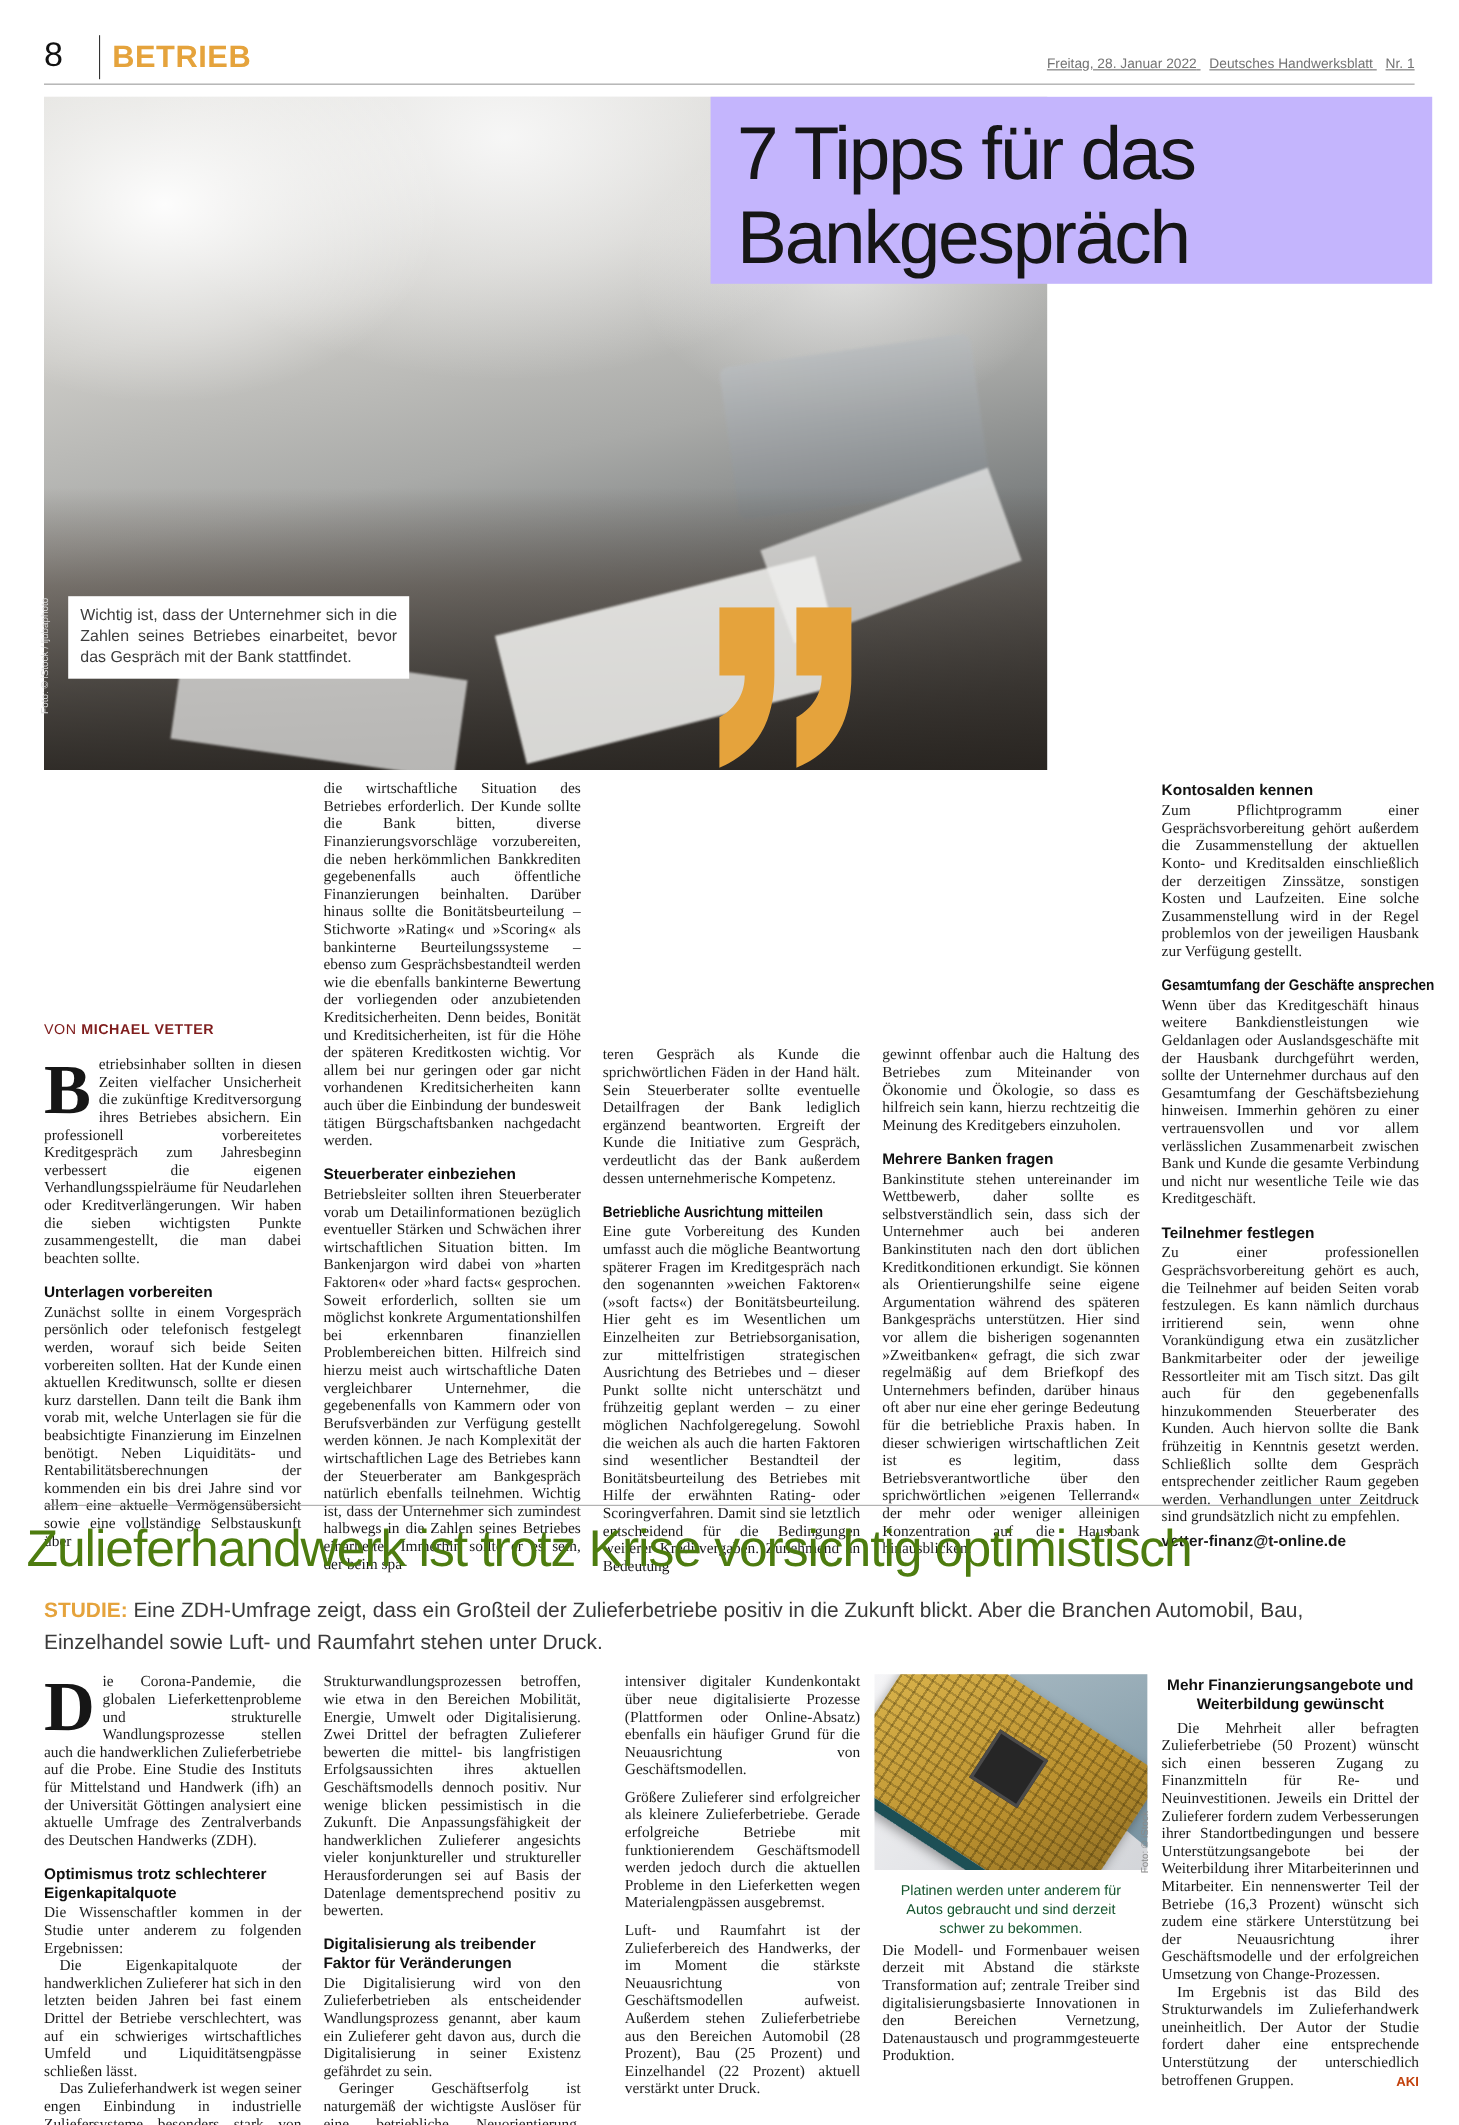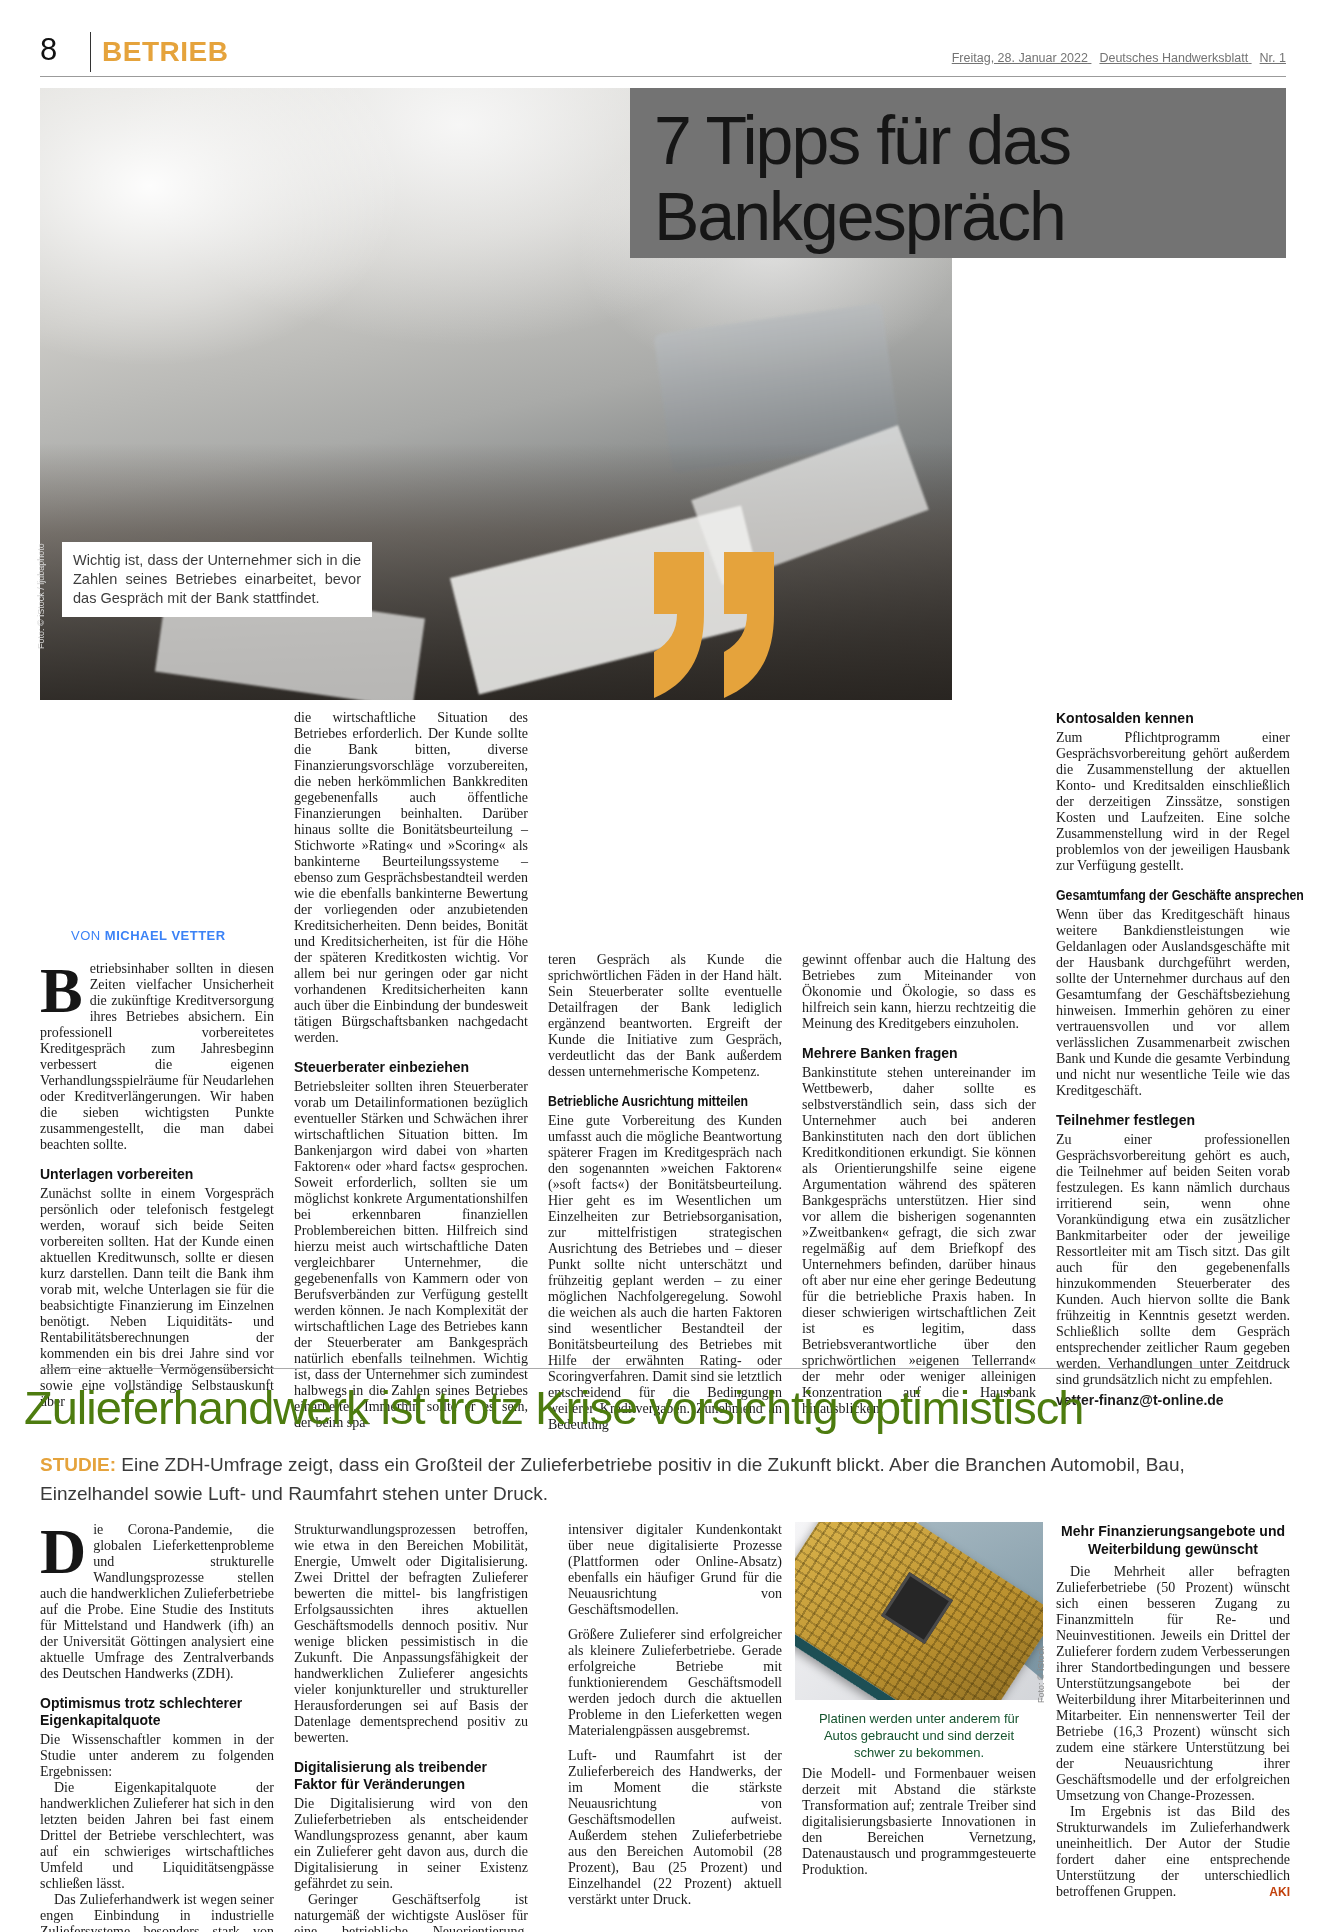--- a/index.html
+++ b/index.html
@@ -32,35 +32,35 @@
   .photo1 .laptop{position:absolute;right:60px;top:230px;width:230px;height:140px;transform:rotate(-8deg);
       background:linear-gradient(180deg,#b9bcbe,#84898c);border-radius:8px;filter:blur(1.5px);opacity:.9;}
   .caption-box{left:62px;top:542px;width:288px;background:#fff;padding:9px 11px;
       font:400 14.5px/19px "Liberation Sans",sans-serif;color:#3d3d3d;text-align:justify;}
   .credit-v{font:400 9px/1 "Liberation Sans",sans-serif;white-space:nowrap;
       transform:rotate(-90deg);transform-origin:left bottom;}
   .credit1{left:46px;top:640px;color:#d8d8d8;}
   .credit2{left:1046px;top:1694px;color:#8a8a8a;}
 
   
-  .hl1box{left:630px;top:88px;width:656px;height:170px;background:#737373;}
+  .hl1box{left:646px;top:88px;width:656px;height:170px;background:#c4b5fd;}
   .hl1{position:absolute;left:24px;top:14px;width:520px;
       font:400 68px/76px "Liberation Sans",sans-serif;letter-spacing:-2px;color:#161616;}
   .introbox{left:856px;top:294px;width:432px;background:#fff;padding-top:12px;
       font:400 19px/26px "Liberation Sans",sans-serif;color:#3a3a3a;}
   .kicker{font-weight:700;color:#e5a33c;}
 
   
   .col{position:absolute;width:234px;font:400 14px/16px "Liberation Serif",serif;
        text-align:justify;color:#1b1b1b;}
   .col p{margin:0;}
   .subhead{font:700 14px/17px "Liberation Sans",sans-serif;text-align:left;margin:13px 0 3px;color:#111;}
   .condense{transform:scaleX(.88);transform-origin:0 50%;white-space:nowrap;}
   .byline{font:400 13px/15px "Liberation Sans",sans-serif;letter-spacing:.5px;
-          text-align:left;margin-bottom:18px;color:#3b82f6;margin-left:31px;}
+          text-align:left;margin-bottom:18px;color:#7f1d1d;}
   .byline b{font-weight:700;}
   .dropcap{float:left;font:700 64px/54px "Liberation Serif",serif;padding:3px 7px 0 0;color:#161616;}
   .email{font:700 14px/18px "Liberation Sans",sans-serif;text-align:left;margin-top:3px;}
   .c1a{left:40px;top:928px;}
   .c2a{left:294px;top:710px;}
   .c3a{left:548px;top:952px;}
   .c4a{left:802px;top:952px;}
   .c5a{left:1056px;top:710px;}
 
   

